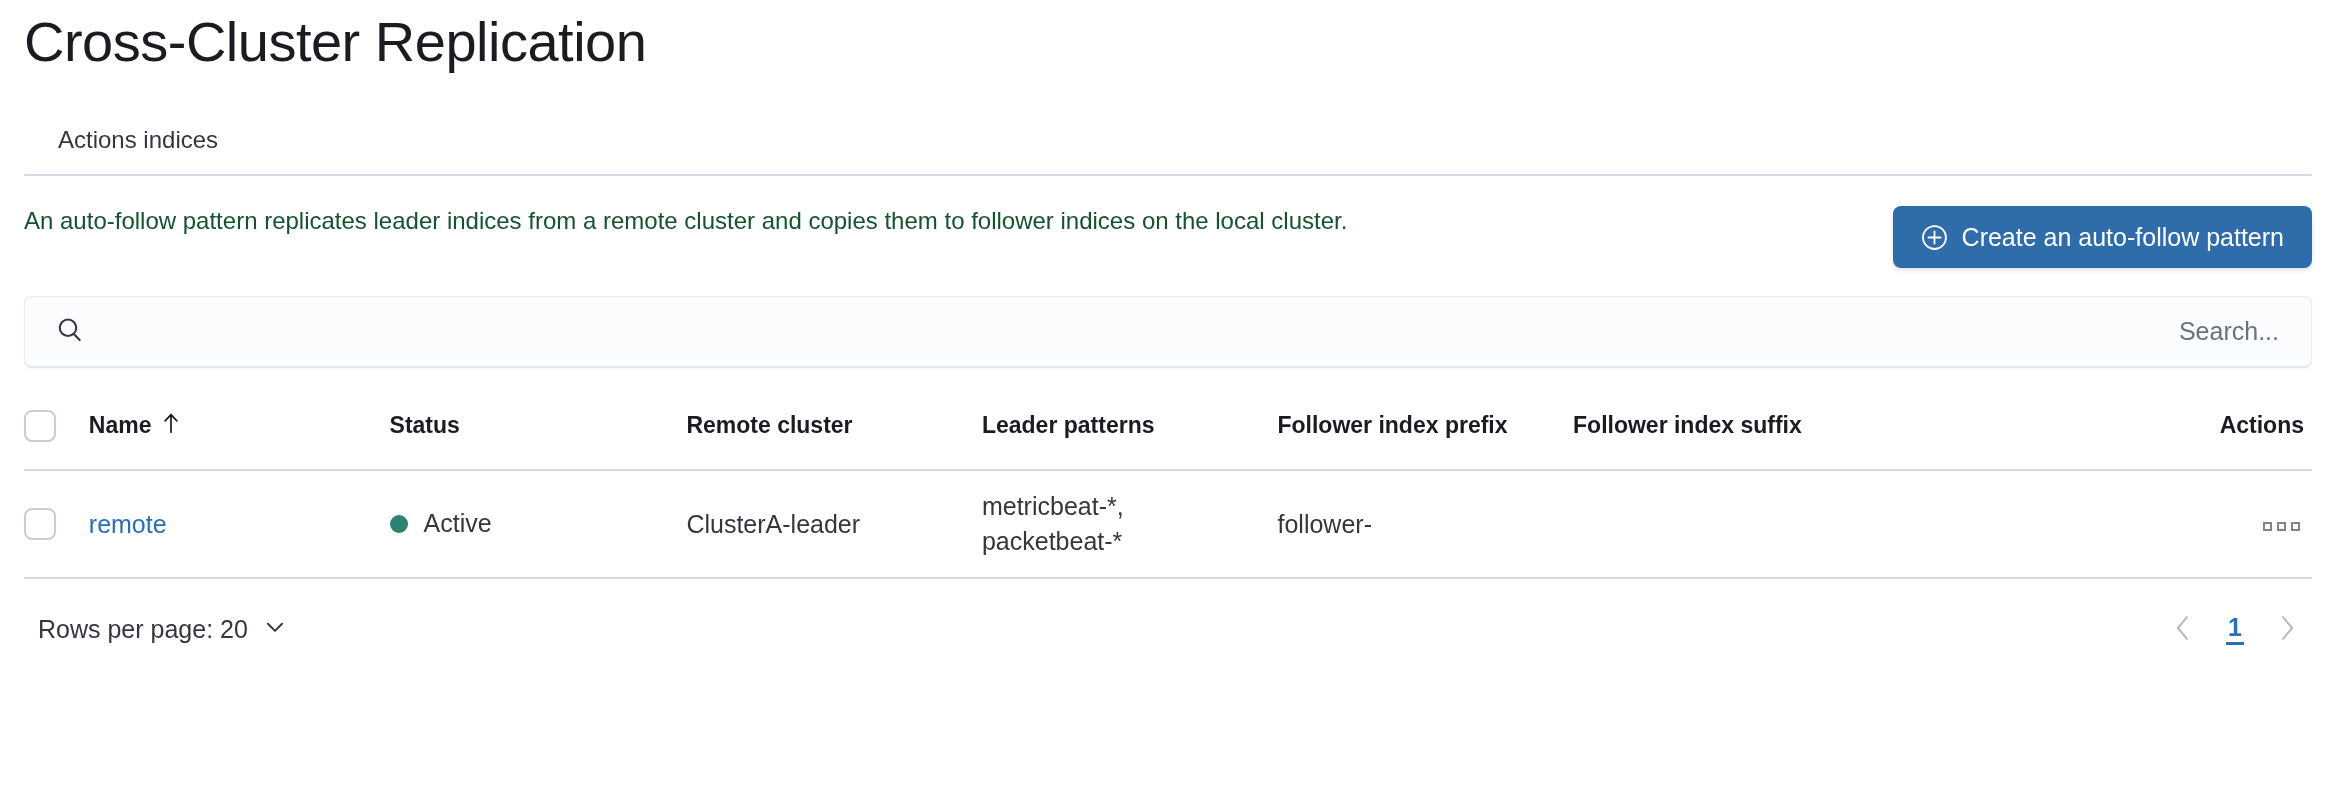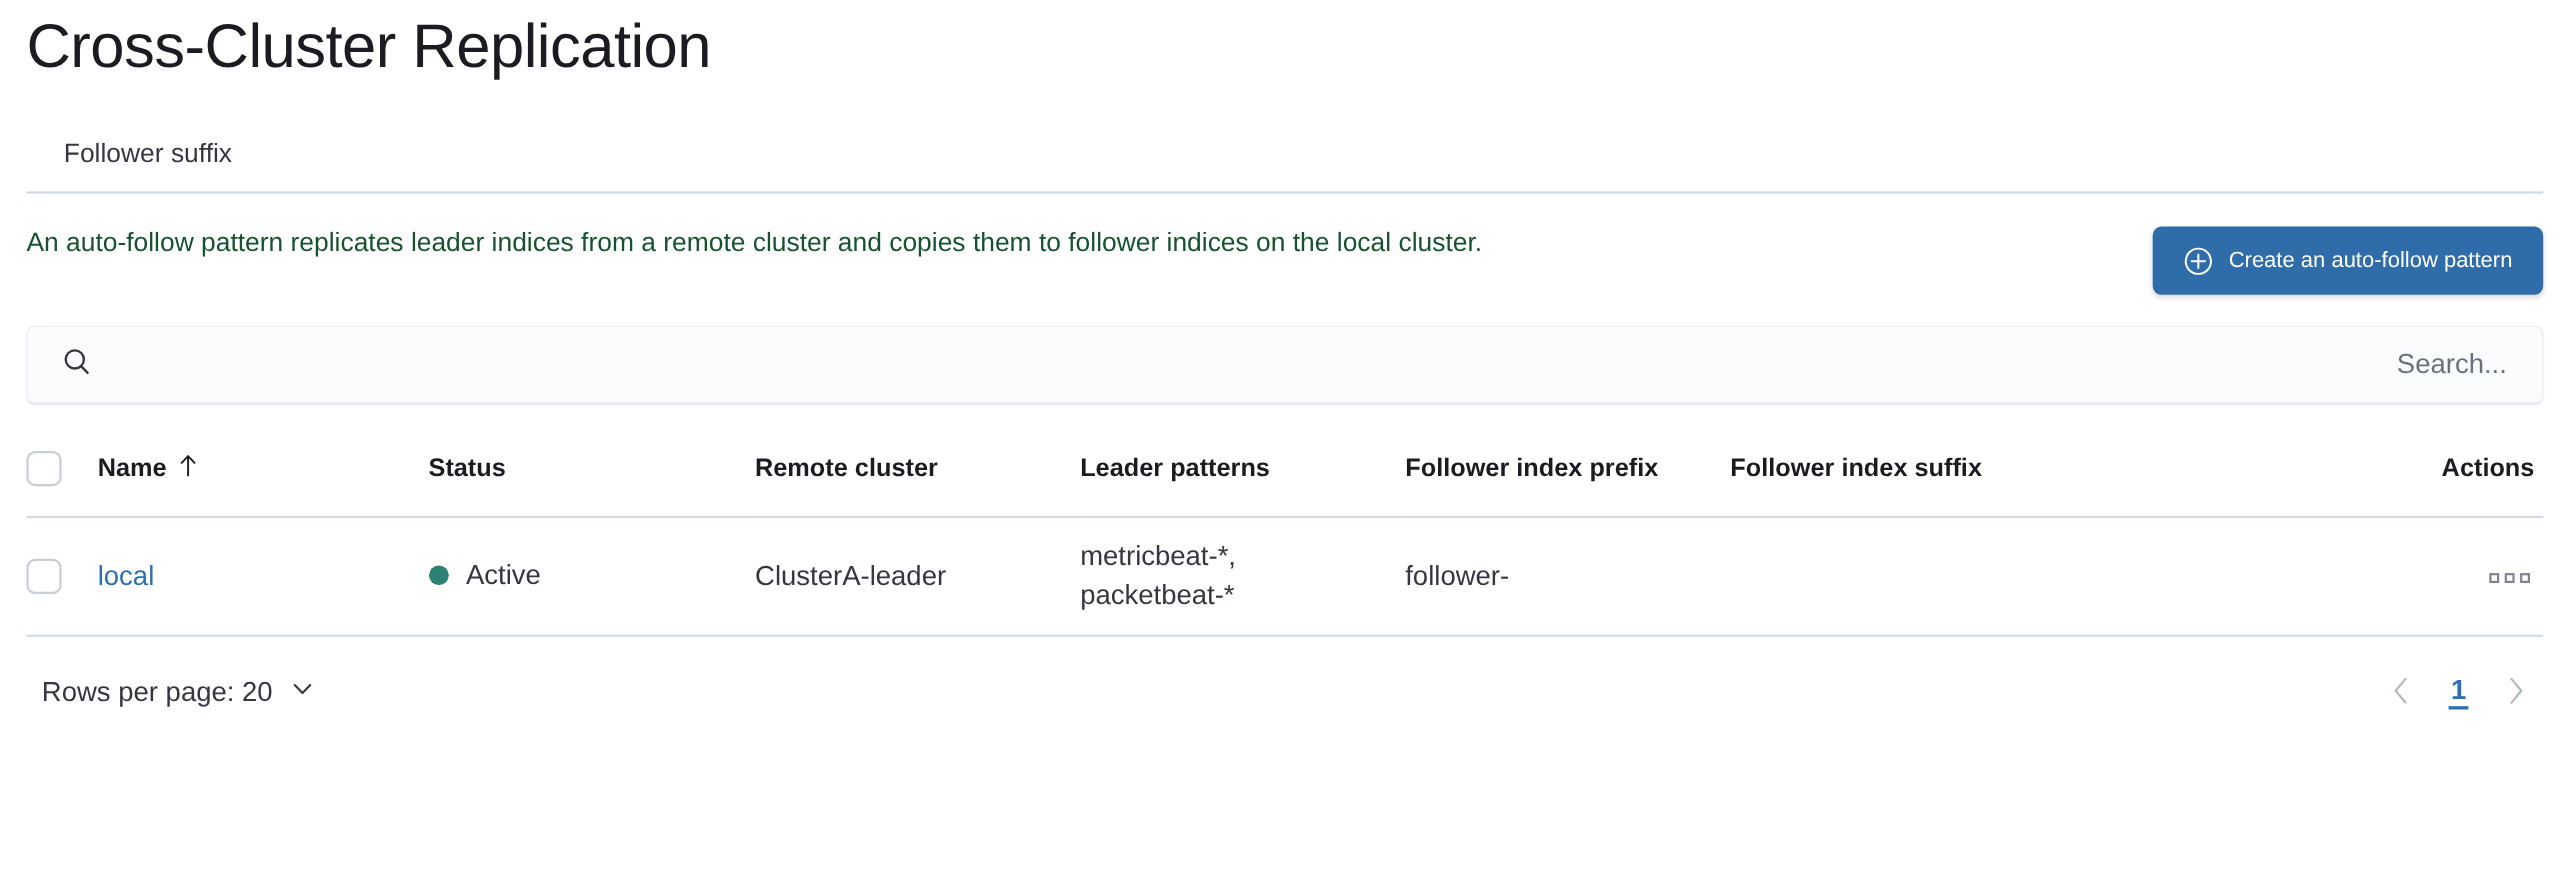--- a/index.html
+++ b/index.html
@@ -89,21 +89,21 @@
   .create-btn {
     flex: 0 0 auto;
     margin-top: 4px;
     margin-right: 0px;
     background: #2f6caa;
     color: #ffffff;
     border: none;
     border-radius: 8px;
     height: 62px;
     padding: 0 28px;
-    font-size: 20px;
+    font-size: 25px;
     font-family: inherit;
     display: inline-flex;
     align-items: center;
     gap: 14px;
     cursor: pointer;
     box-shadow: 0 2px 4px rgba(65,78,101,0.18);
     white-space: nowrap;
   }
   .plus-circle {
     width: 27px;
@@ -284,21 +284,21 @@
   }
 </style>
 </head>
 <body>
 
 <div class="page">
 
   <h1 class="page-title">Cross-Cluster Replication</h1>
 
   <div class="tabs">
-    <button class="tab">Follower suffix</button>
+    <button class="tab">Actions indices</button>
   </div>
 
   <div class="desc-row">
     <p class="desc-text">An auto-follow pattern replicates leader indices from a remote cluster and copies them to follower indices on the local cluster.</p>
 
     <button class="create-btn">
       <span class="plus-circle">
         <svg width="27" height="27" viewBox="0 0 24 24" fill="none" aria-hidden="true">
           <circle cx="12" cy="12" r="10.2" stroke="#ffffff" stroke-width="1.6"></circle>
           <path d="M12 6.6v10.8M6.6 12h10.8" stroke="#ffffff" stroke-width="1.6" stroke-linecap="round"></path>
@@ -341,21 +341,21 @@
         <th class="col-suffix">Follower index suffix</th>
         <th class="col-actions actions-head">Actions</th>
       </tr>
     </thead>
     <tbody>
       <tr>
         <td class="col-check">
           <span class="cbox"></span>
         </td>
         <td class="col-name">
-          <a class="link-cell">local</a>
+          <a class="link-cell">remote</a>
         </td>
         <td class="col-status">
           <span class="status-cell">
             <span class="status-dot"></span>
             <span>Active</span>
           </span>
         </td>
         <td class="col-remote">ClusterA-leader</td>
         <td class="col-leader multiline">metricbeat-*,
 packetbeat-*</td>

